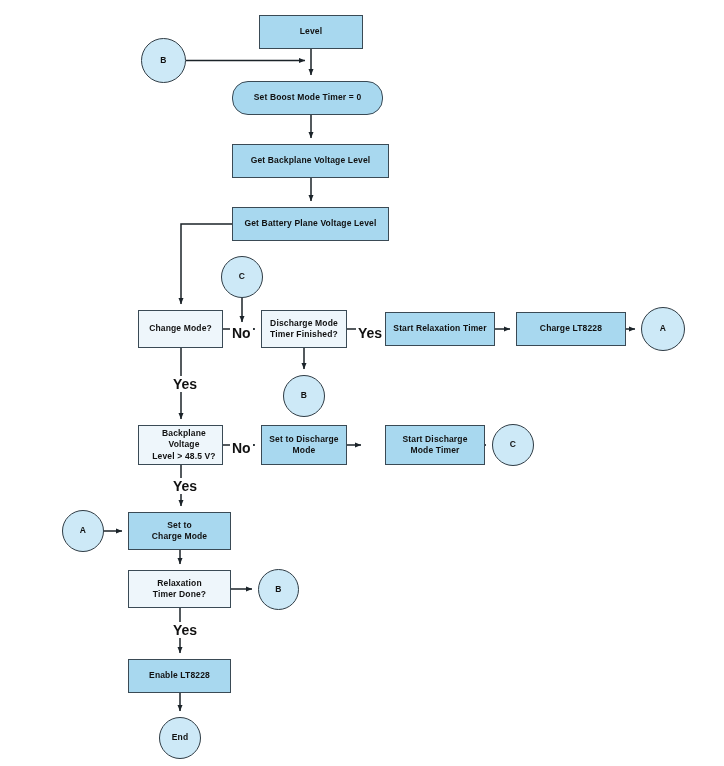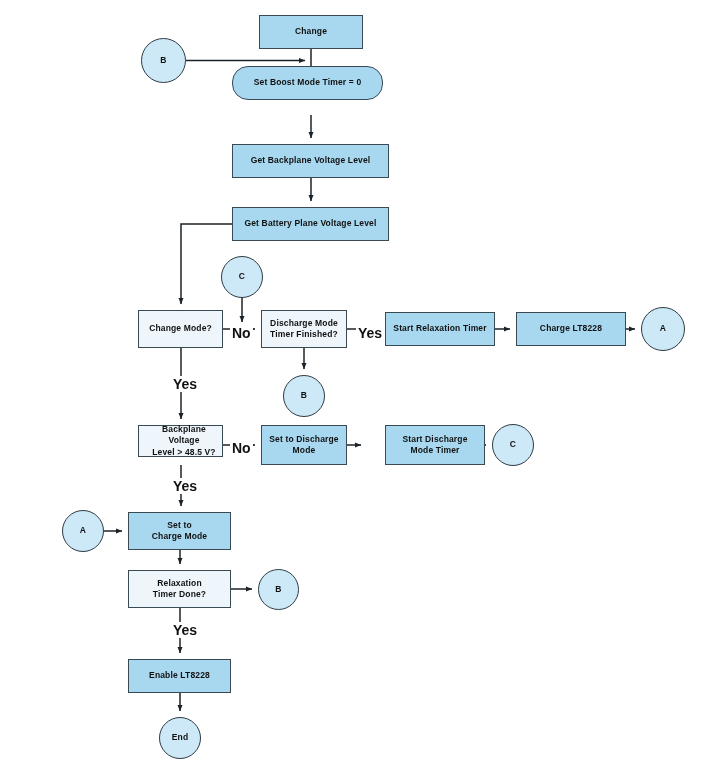--- a/index.html
+++ b/index.html
@@ -120,28 +120,28 @@
       <line x1="231" y1="589" x2="252" y2="589" marker-end="url(#arrowhead)"></line>
 
       <line x1="180" y1="608" x2="180" y2="653" marker-end="url(#arrowhead)"></line>
 
       <line x1="180" y1="693" x2="180" y2="711" marker-end="url(#arrowhead)"></line>
 
     </g>
   </svg>
 
   <div class="node process" style="left:259px; top:15px; width:104px; height:34px;">
-    <span class="txt">Change</span>
+    <span class="txt">Level</span>
   </div>
 
   <div class="node connector" style="left:141px; top:38px; width:45px; height:45px;">
     <span class="txt">B</span>
   </div>
 
-  <div class="node process" style="left:232px; top:66px; width:151px; height:34px;border-radius:16px;">
+  <div class="node process" style="left:232px; top:81px; width:151px; height:34px;border-radius:16px;">
     <span class="txt">Set Boost Mode Timer = 0</span>
   </div>
 
   <div class="node process" style="left:232px; top:144px; width:157px; height:34px;">
     <span class="txt">Get Backplane Voltage Level</span>
   </div>
 
   <div class="node process" style="left:232px; top:207px; width:157px; height:34px;">
     <span class="txt">Get Battery Plane Voltage Level</span>
   </div>
@@ -168,21 +168,21 @@
   </div>
 
   <div class="node connector" style="left:641px; top:307px; width:44px; height:44px;">
     <span class="txt">A</span>
   </div>
 
   <div class="node connector" style="left:283px; top:375px; width:42px; height:42px;">
     <span class="txt">B</span>
   </div>
 
-  <div class="node decision" style="left:138px; top:425px; width:85px; height:32px;padding-left:7px;">
+  <div class="node decision" style="left:138px; top:425px; width:85px; height:40px;padding-left:7px;">
     <span class="txt">Backplane Voltage
 Level &gt; 48.5 V?</span>
   </div>
 
   <div class="node process" style="left:261px; top:425px; width:86px; height:40px;">
     <span class="txt">Set to Discharge
 Mode</span>
   </div>
 
   <div class="node process" style="left:385px; top:425px; width:100px; height:40px;">

